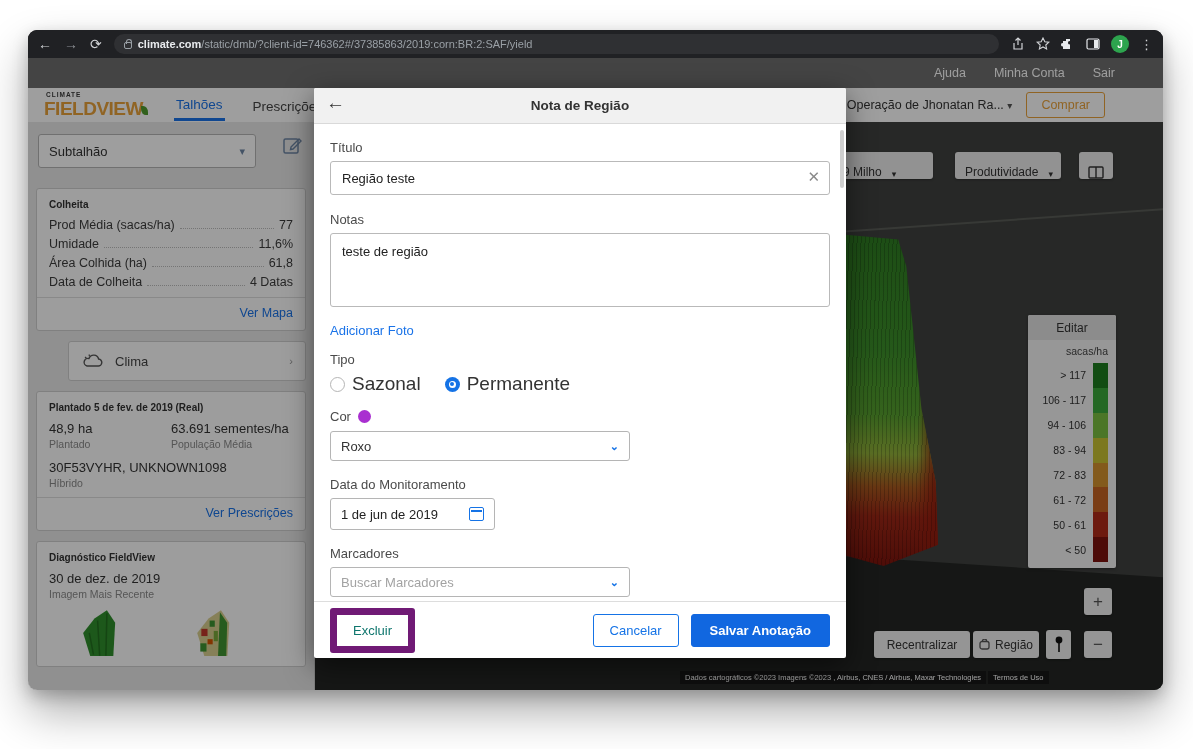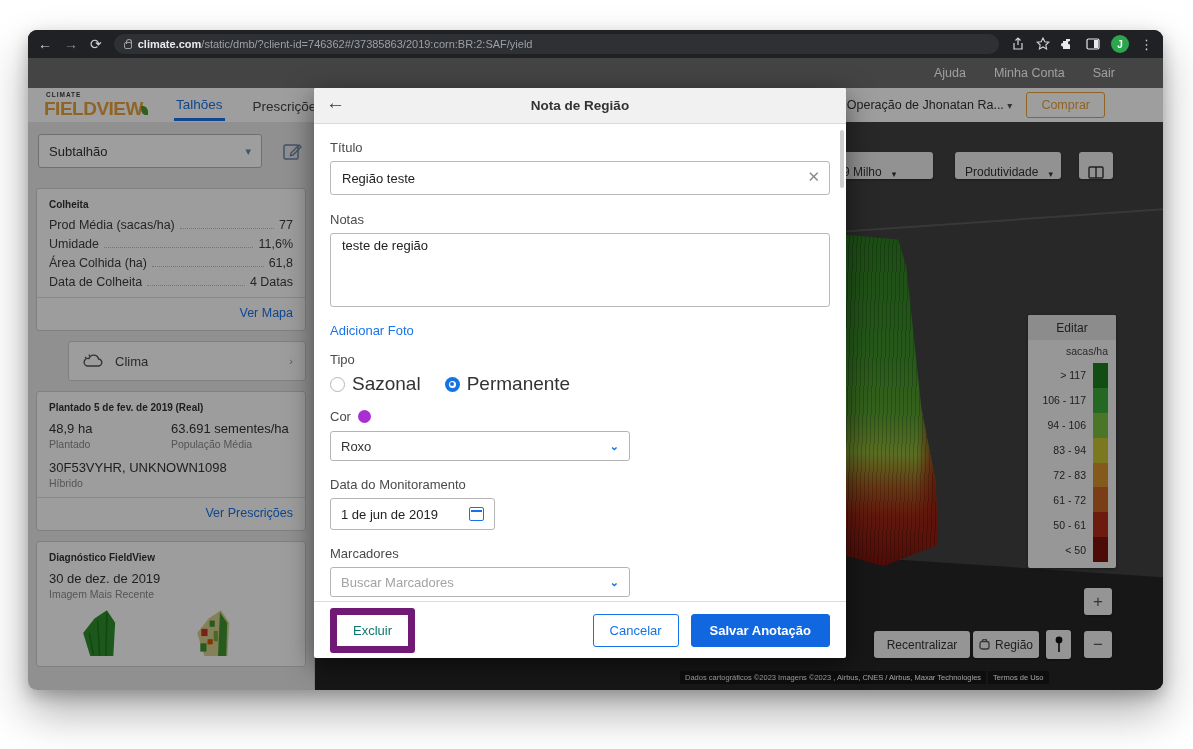--- a/index.html
+++ b/index.html
@@ -34,21 +34,21 @@
   .tab.active { color:#1a73e8; border-bottom:3px solid #1a73e8; }
   .header-right { margin-left:auto; display:flex; align-items:center; gap:14px; padding-right:58px; }
   .operation { font-size:12.5px; color:#333; }
   .operation .chev { color:#555; font-size:10px; }
   .btn-buy { border:1px solid #e9a23b; color:#e9a23b; background:transparent; font-size:12.5px; padding:5px 14px; border-radius:3px; }
 
   .app-body { display:flex; height:568px; }
 
   
   .sidebar { width:287px; background:#e9e9e9; padding:10px 8px; overflow:hidden; border-right:1px solid #d0d0d0; }
-  .subfield-row { display:flex; align-items:center; gap:20px; margin:2px 2px 20px; }
+  .subfield-row { display:flex; gap:26px; margin:2px 2px 20px; }
   .subfield-select { flex:1; height:34px; background:#fff; border:1px solid #b5b5b5; border-radius:3px; display:flex; align-items:center; padding:0 10px; font-size:13px; color:#333; }
   .subfield-select .chev { margin-left:auto; color:#6f87a5; font-size:11px; }
   .card { background:#fdfdfd; border:1px solid #cfcfcf; border-radius:3px; margin-bottom:10px; padding:10px 12px; }
   .card h3 { font-size:10px; color:#333; margin-bottom:8px; }
   .stat-row { display:flex; align-items:flex-end; font-size:12.5px; color:#3c3c3c; margin-bottom:5px; }
   .stat-row .leader { flex:1; border-bottom:1px dotted #bdbdbd; margin:0 5px 3px; }
   .card .divider { border-top:1px solid #ddd; margin:8px -12px 8px; }
   .card-link { display:block; text-align:right; color:#1a73e8; font-size:12.5px; text-decoration:none; }
   .clima-card { display:flex; align-items:center; gap:10px; padding:10px 12px;margin-left:32px; }
   .clima-card span.lbl { font-size:13px; color:#444; }
@@ -90,21 +90,21 @@
            box-shadow:0 8px 28px rgba(0,0,0,.5); display:flex; flex-direction:column; }
   .modal-header { height:36px; background:#f1f1f1; border-bottom:1px solid #d9d9d9; display:flex; align-items:center; justify-content:center; position:relative; border-radius:2px 2px 0 0; }
   .modal-header .back { position:absolute; left:12px; top:4px; font-size:19px; color:#333; background:none; border:none; cursor:pointer; }
   .modal-title { font-size:13.5px; font-weight:bold; color:#333; }
   .scroll-thumb { position:absolute; right:2px; top:42px; width:4px; height:58px; background:#cfcfcf; border-radius:2px; }
   .modal-body { flex:1; padding:16px 16px 0; overflow:hidden; }
   .f-label { font-size:13px; color:#4a4a4a; margin-bottom:6px; }
   .input-wrap { position:relative; margin-bottom:17px; }
   .txt-input { width:100%; height:34px; border:1px solid #b9b9b9; border-radius:3px; padding:0 34px 0 11px; font-size:13px; color:#222; font-family:"Liberation Sans",sans-serif; }
   .clear-x { position:absolute; right:10px; top:7px; font-size:15px; color:#8a8a8a; background:none; border:none; cursor:pointer; }
-  .notes-area { width:100%; height:74px; border:1px solid #b9b9b9; border-radius:3px; padding:4px 11px; font-size:13px; color:#222; resize:none; font-family:"Liberation Sans",sans-serif; margin-bottom:10px; }
+  .notes-area { width:100%; height:74px; border:1px solid #b9b9b9; border-radius:3px; padding:10px 11px; font-size:13px; color:#222; resize:none; font-family:"Liberation Sans",sans-serif; margin-bottom:10px; }
   .link { color:#1a73e8; font-size:13px; text-decoration:none; display:inline-block; margin-bottom:14px; }
   .radio-row { display:flex; align-items:center; gap:24px; margin:6px 0 14px; }
   .radio-opt { display:flex; align-items:center; gap:7px; font-size:19px; color:#333; }
   .radio { width:15px; height:15px; border-radius:50%; border:1px solid #b5b5b5; background:#fff; position:relative; }
   .radio.sel { border:none; background:#1573e6; }
   .radio.sel:after { content:""; position:absolute; left:4px; top:4px; width:7px; height:7px; background:#fff; border-radius:50%; }
   .radio.sel:before { content:""; position:absolute; left:5.5px; top:5.5px; width:4px; height:4px; background:#1573e6; border-radius:50%; z-index:1; }
   .cor-row { display:flex; align-items:center; gap:7px; margin-bottom:7px; }
   .color-dot { width:13px; height:13px; border-radius:50%; background:#a92fd0; }
   .select { width:300px; height:30px; border:1px solid #b5b5b5; border-radius:3px; display:flex; align-items:center; padding:0 10px; font-size:13px; color:#333; margin-bottom:16px; }

